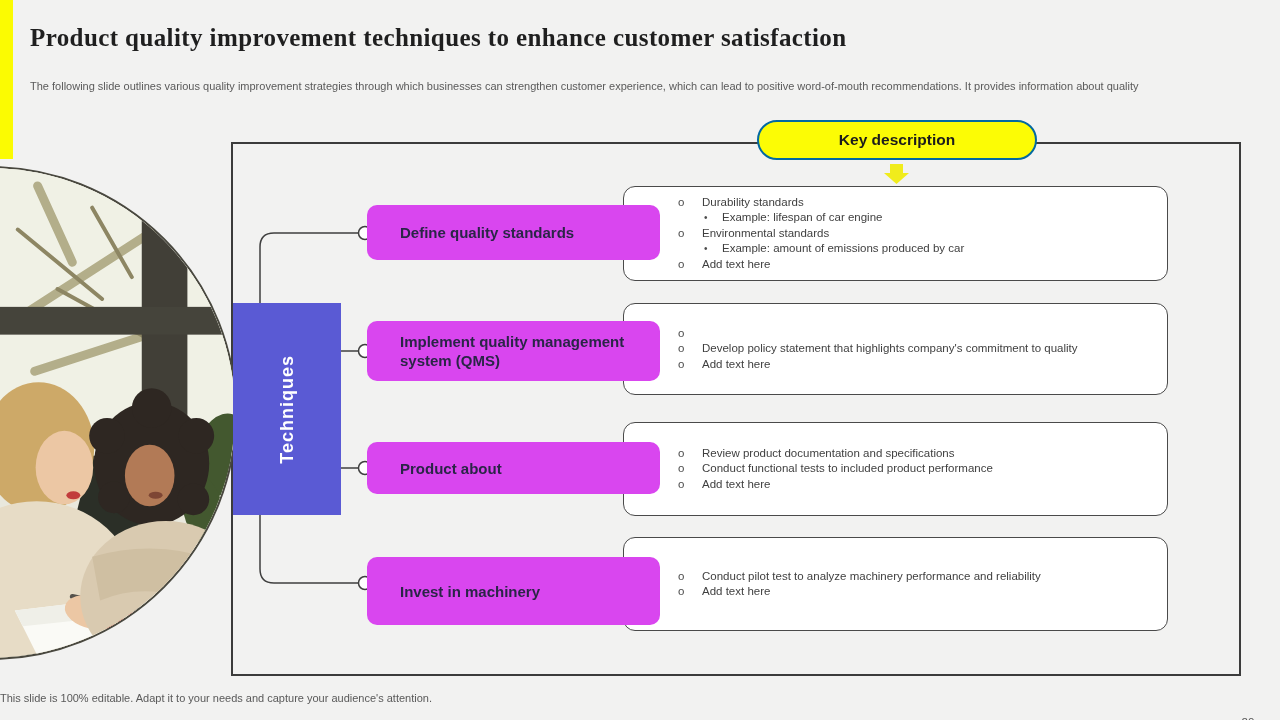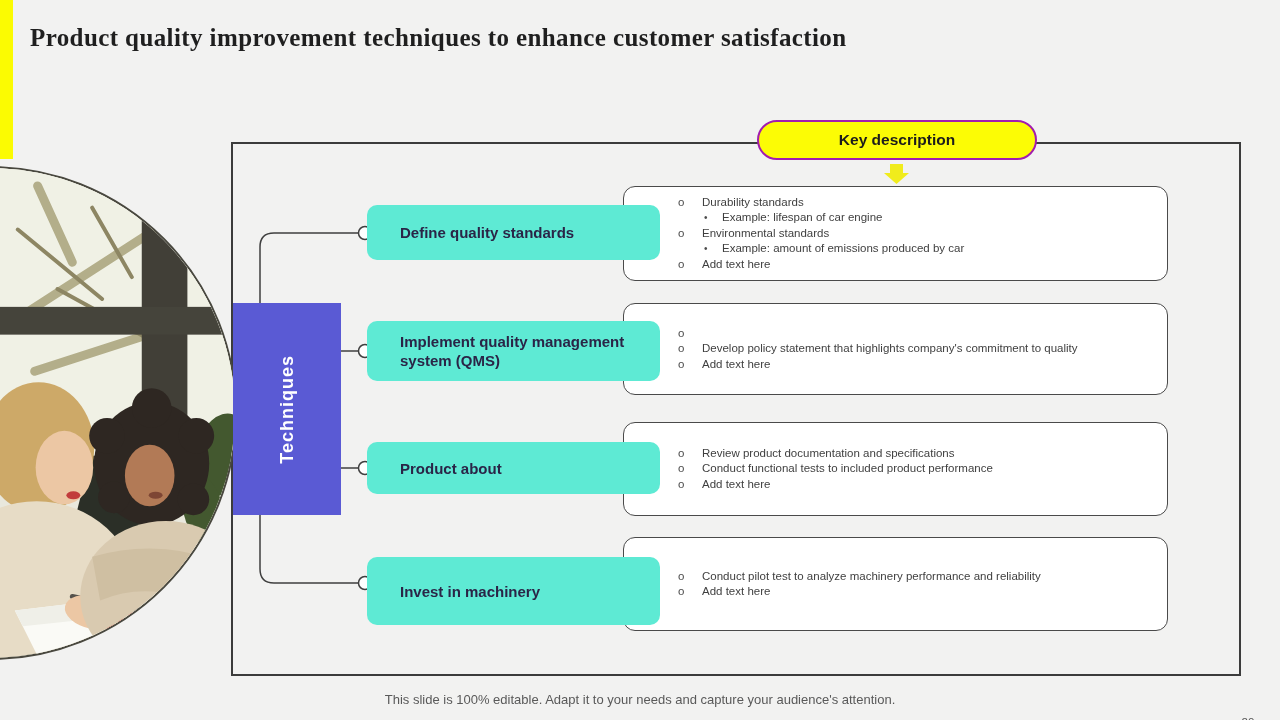--- a/index.html
+++ b/index.html
@@ -40,21 +40,21 @@
     display:flex;align-items:center;justify-content:center;
   }
   .techniques span{
     writing-mode:vertical-rl;transform:rotate(180deg);
     color:#ffffff;font-weight:bold;font-size:18px;letter-spacing:1px;
   }
 
   .connectors{left:0;top:0;width:1280px;height:720px;z-index:3;pointer-events:none}
 
   .label-box{
-    left:367px;width:293px;background:#5eead4;border-radius:10px;z-index:5;
+    left:367px;width:293px;background:#d946ef;border-radius:10px;z-index:5;
     display:flex;align-items:center;box-sizing:border-box;
     padding-left:33px;padding-right:8px;
     font-weight:bold;font-size:15px;line-height:19px;color:#2a2547;
   }
   .lb1{top:205px;height:55px}
   .lb2{top:321px;height:60px}
   .lb3{top:442px;height:52px}
   .lb4{top:557px;height:68px}
 
   .desc-box{
@@ -69,42 +69,43 @@
   .db3{top:422px;height:94px}
   .db4{top:537px;height:94px}
 
   .point{display:flex;align-items:baseline}
   .point .mk{flex:none;width:24px;color:#4c4c4c}
   .point.l2{padding-left:26px}
   .point.l2 .mk{width:18px;font-size:10px}
 
   .pill{
     left:757px;top:120px;width:280px;height:40px;
-    background:#fcfc05;border:2px solid #a21caf;border-radius:21px;
+    background:#fcfc05;border:2px solid #0369a1;border-radius:21px;
     box-sizing:border-box;z-index:6;
     display:flex;align-items:center;justify-content:center;
     font-weight:bold;font-size:15.5px;color:#1c1c1c;
   }
 
   .footer{
-    left:0;top:692px;width:1280px;text-align:center;
-    font-size:13px;color:#595959;z-index:2;
+    left:0;top:692px;width:1280px;
+    font-size:11px;color:#595959;z-index:2;
   }
   .page-num{
     left:1228px;top:716px;width:40px;
     font-size:11.5px;color:#595959;z-index:2;text-align:center;
   }
 </style>
 </head>
 <body>
 
 <div class="abs yellow-bar"></div>
 
 <div class="abs title">Product quality improvement techniques to enhance customer satisfaction</div>
 <div class="abs subtitle">
+  <div>The following slide outlines various quality improvement strategies through which businesses can strengthen customer experience, which can lead to positive word-of-mouth recommendations. It provides information about quality</div>
 </div>
 
 <div class="abs frame"></div>
 
 <div class="abs photo">
   <svg viewBox="0 0 494 494">
     <rect width="494" height="494" fill="#e9e8dd"></rect>
 
     <rect x="230" y="0" width="264" height="300" fill="#f0f1e5"></rect>
     <g stroke="#b3ae8a" stroke-width="9" fill="none" stroke-linecap="round">

